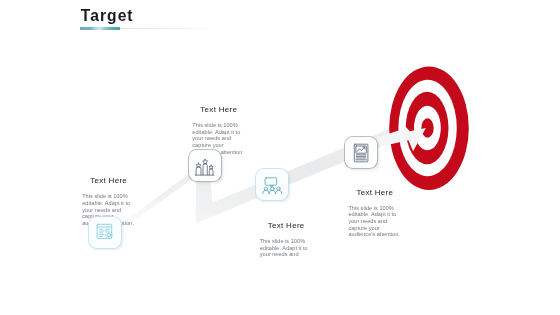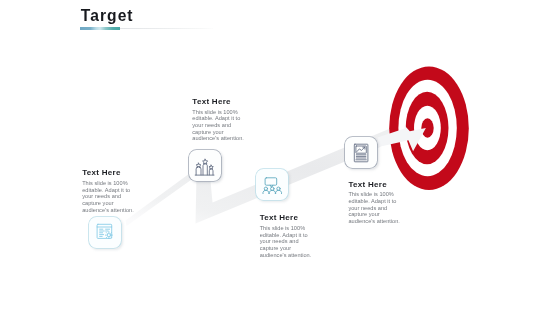--- a/index.html
+++ b/index.html
@@ -11,21 +11,21 @@
   .rule-colored{position:absolute;left:79.9px;top:26.6px;width:40.4px;height:3.2px;
     background:linear-gradient(90deg,#6fa8c4 0%,#79b0c8 26%,#b9dbe6 40%,#cfe8ee 50%,#8cc6c8 64%,#55aeac 82%,#45a6a3 100%);}
   .rule-gray{position:absolute;left:120.3px;top:27.7px;width:93px;height:1.3px;
     background:linear-gradient(90deg,#e2e4e7 0%,#eceeef 50%,#f7f8f8 88%,#fdfdfd 100%);}
 
   
   .bgsvg{position:absolute;left:0;top:0;width:560px;height:315px;}
 
   
   .item{position:absolute;}
-  .ihead{font-size:8px;font-weight:bold;color:#1b1d22;margin:0;letter-spacing:0.3px;line-height:8px;}
+  .ihead{font-size:8px;font-weight:normal;color:#1b1d22;margin:8px;letter-spacing:0.3px;line-height:8px;}
   .ibody{font-size:5.6px;color:#75797f;line-height:6.67px;margin:2.9px 0 0 0;letter-spacing:0.02px;}
   .iconbox{position:absolute;width:32px;height:31px;border-radius:7.5px;background:#fdfefe;
            box-shadow:0 0 0 0.8px #a4abb7, 1.2px 1.6px 2.4px rgba(120,128,140,0.22);}
   .iconbox.teal{background:#fbfeff;box-shadow:0 0 0 0.8px #bfe0ea, 1.2px 1.6px 2.4px rgba(120,140,150,0.18);}
   .iconsvg{position:absolute;left:0;top:0;}
 
   .pill{position:absolute;left:467px;top:296px;width:27px;height:9px;border-radius:4.5px;
         background:linear-gradient(180deg,#45b5e2 0%,#2ea4d6 100%);}
 </style>
 </head>

